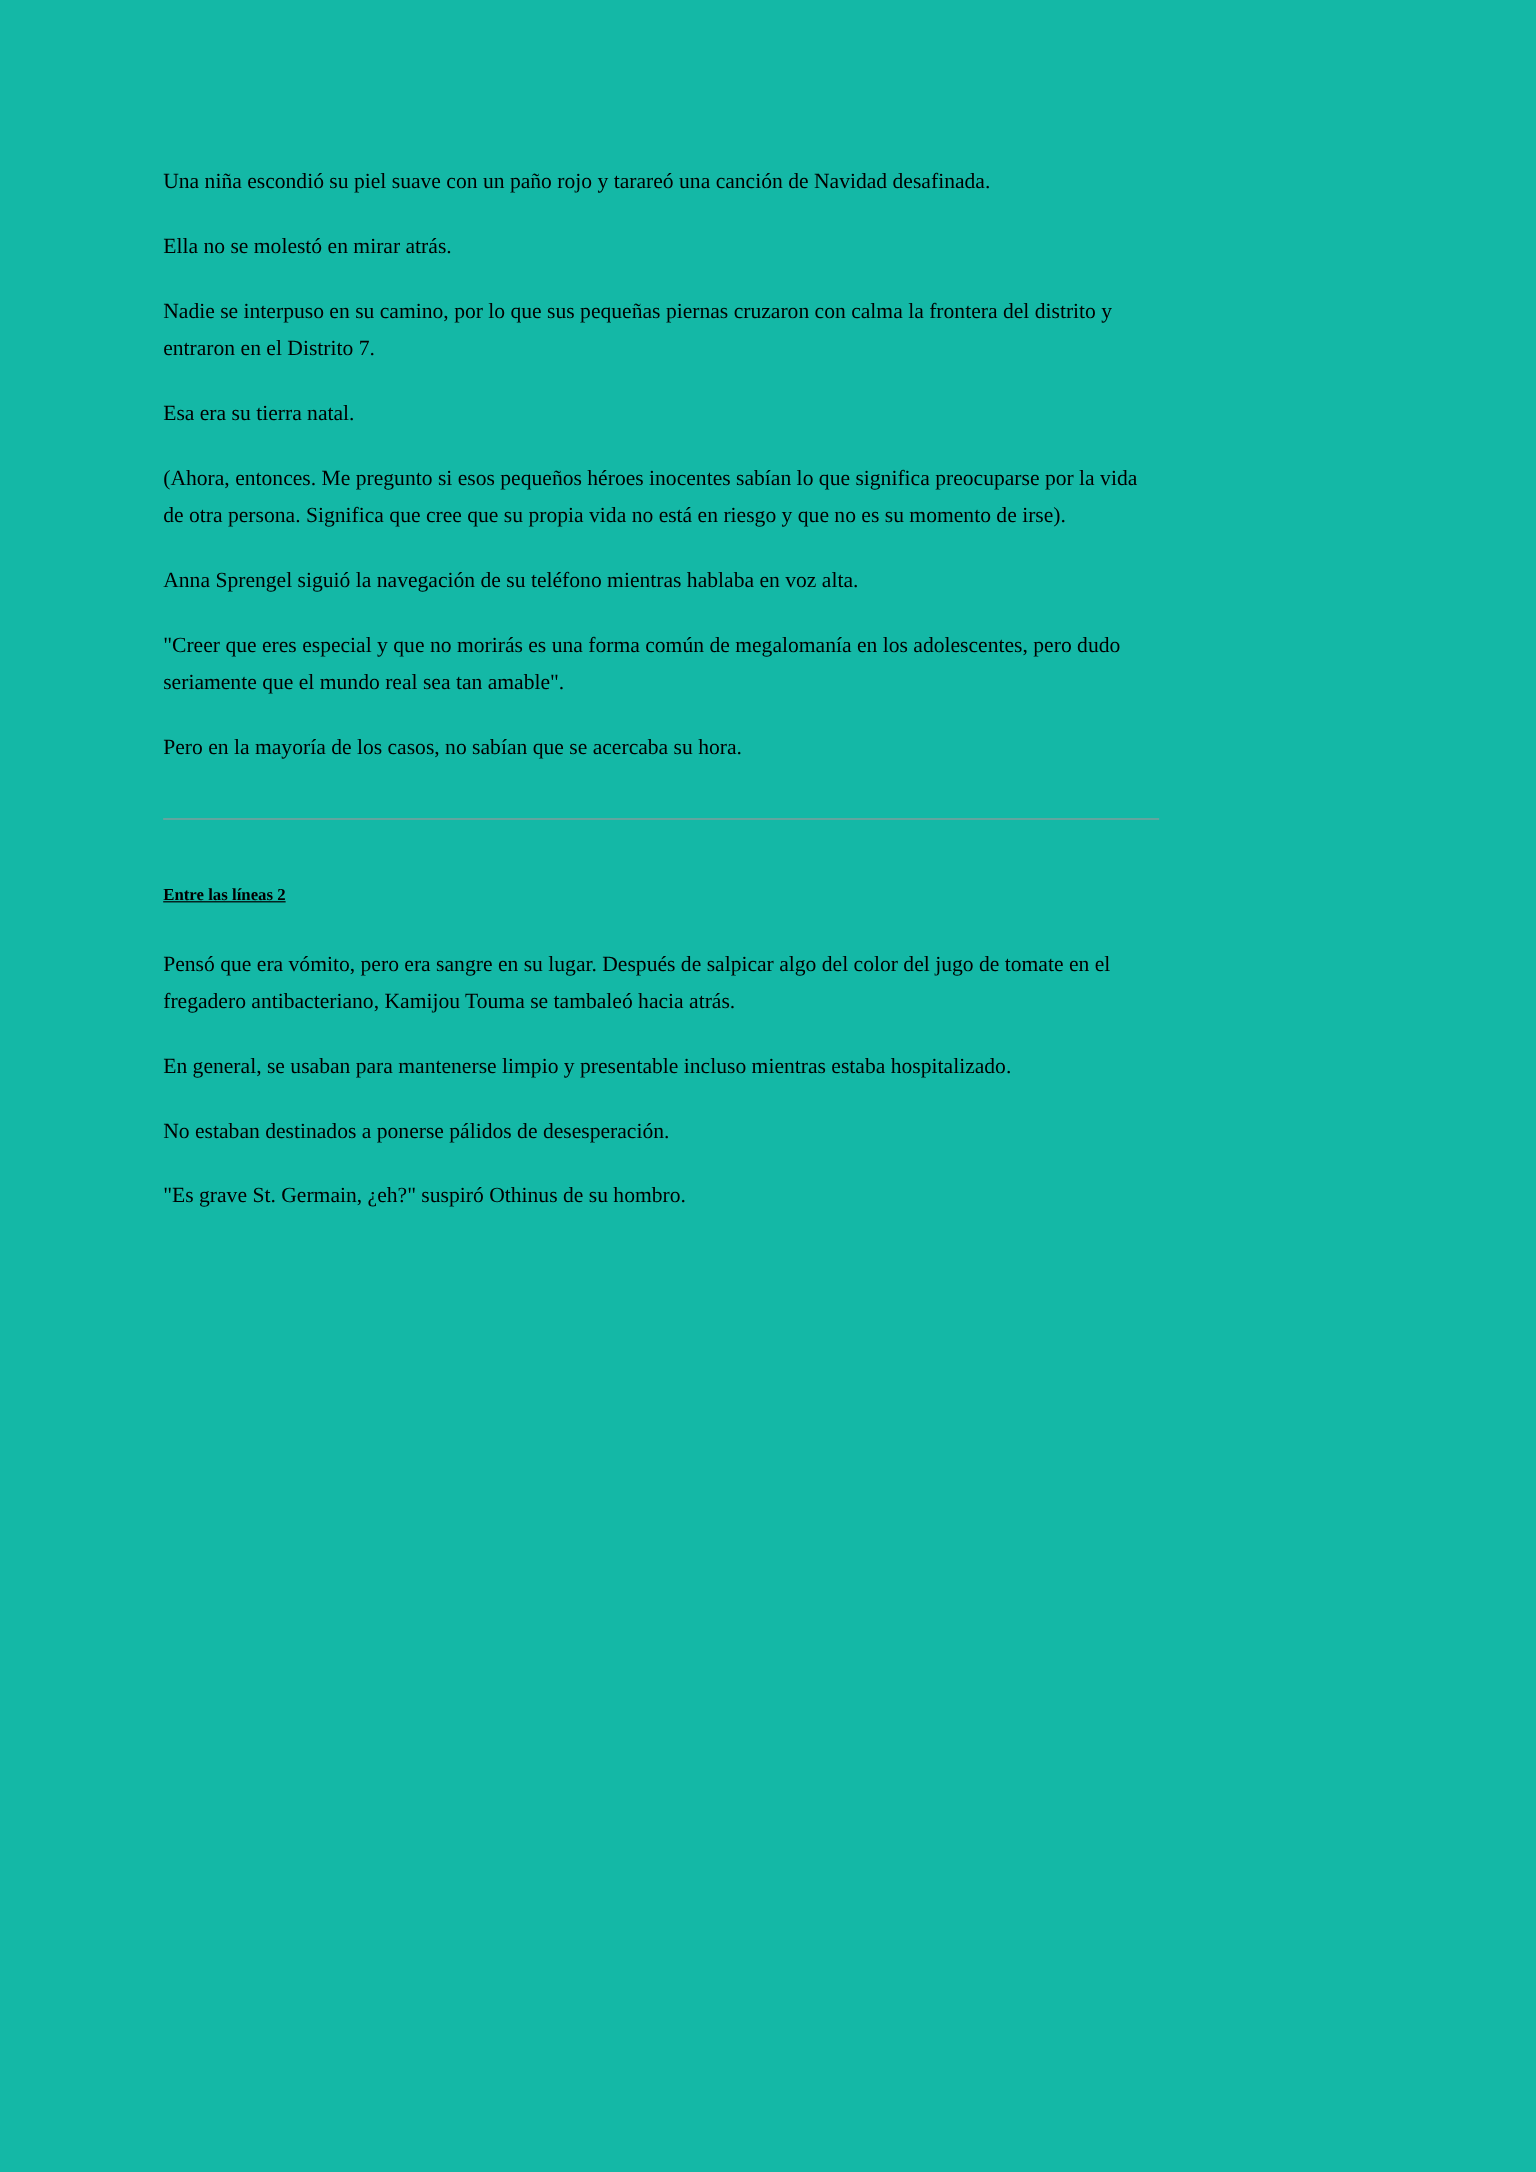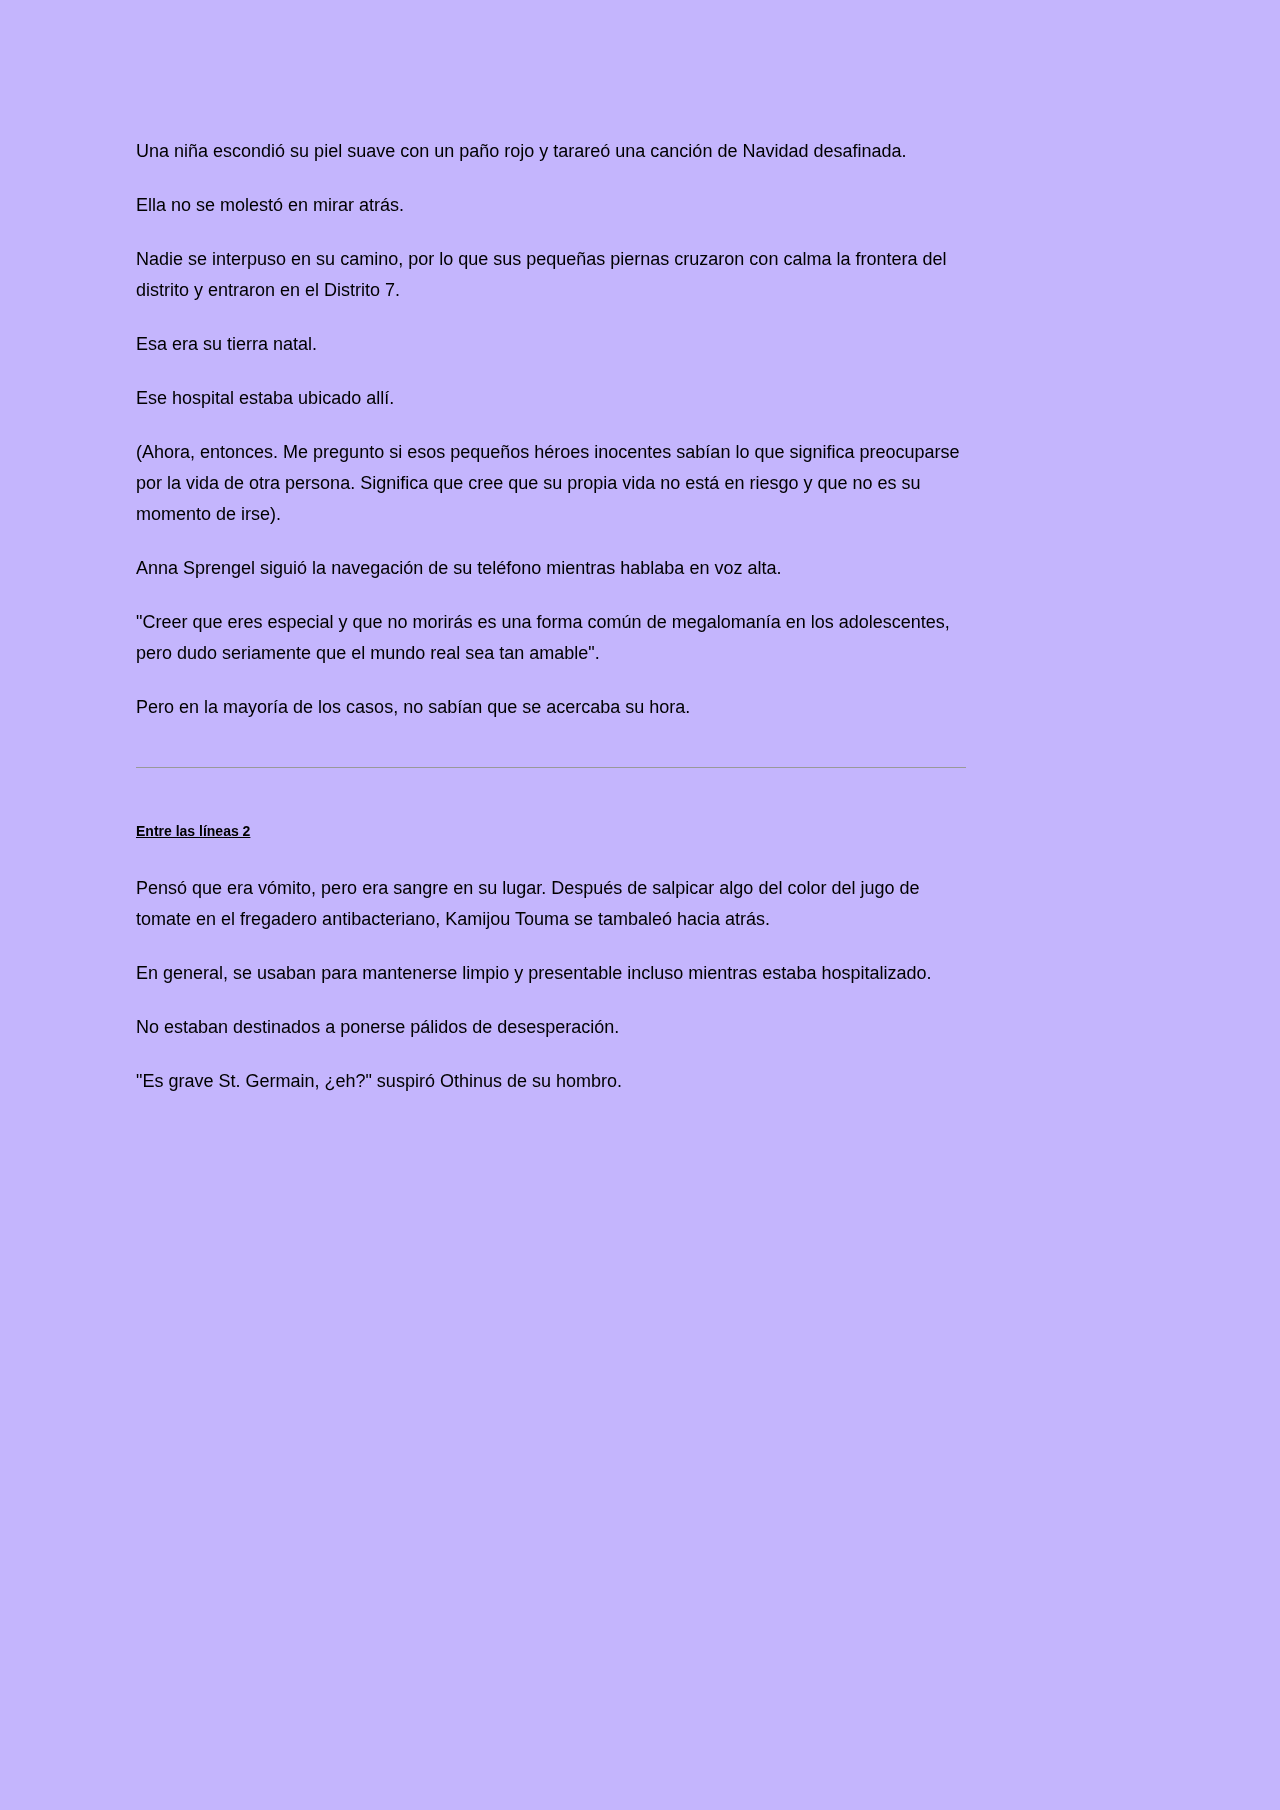--- a/index.html
+++ b/index.html
@@ -4,23 +4,23 @@
 <style>
   html, body {
     margin: 0;
     padding: 0;
     background: #ffffff;
   }
   .page {
     position: relative;
     width: 1280px;
     height: 1810px;
-    background: #c4b5fd;
+    background: #14b8a6;
     overflow: hidden;
-    font-family: Liberation Sans, sans-serif;
+    font-family: Liberation Serif, serif;
     color: #000000;
   }
   .content {
     position: absolute;
     top: 136px;
     left: 136px;
     width: 830px;
   }
   .content p {
     margin: 0 0 23px 0;
@@ -46,21 +46,20 @@
 </head>
 <body>
 
 <div class="page">
   <div class="content">
 
     <p>Una niña escondió su piel suave con un paño rojo y tarareó una canción de Navidad desafinada.</p>
     <p>Ella no se molestó en mirar atrás.</p>
     <p>Nadie se interpuso en su camino, por lo que sus pequeñas piernas cruzaron con calma la frontera del distrito y entraron en el Distrito 7.</p>
     <p>Esa era su tierra natal.</p>
-    <p>Ese hospital estaba ubicado allí.</p>
     <p>(Ahora, entonces. Me pregunto si esos pequeños héroes inocentes sabían lo que significa preocuparse por la vida de otra persona. Significa que cree que su propia vida no está en riesgo y que no es su momento de irse).</p>
     <p>Anna Sprengel siguió la navegación de su teléfono mientras hablaba en voz alta.</p>
     <p>"Creer que eres especial y que no morirás es una forma común de megalomanía en los adolescentes, pero dudo seriamente que el mundo real sea tan amable".</p>
     <p>Pero en la mayoría de los casos, no sabían que se acercaba su hora.</p>
 
     <hr class="divider">
 
     <h2 class="section-heading">Entre las líneas 2</h2>
 
     <p>Pensó que era vómito, pero era sangre en su lugar. Después de salpicar algo del color del jugo de tomate en el fregadero antibacteriano, Kamijou Touma se tambaleó hacia atrás.</p>

